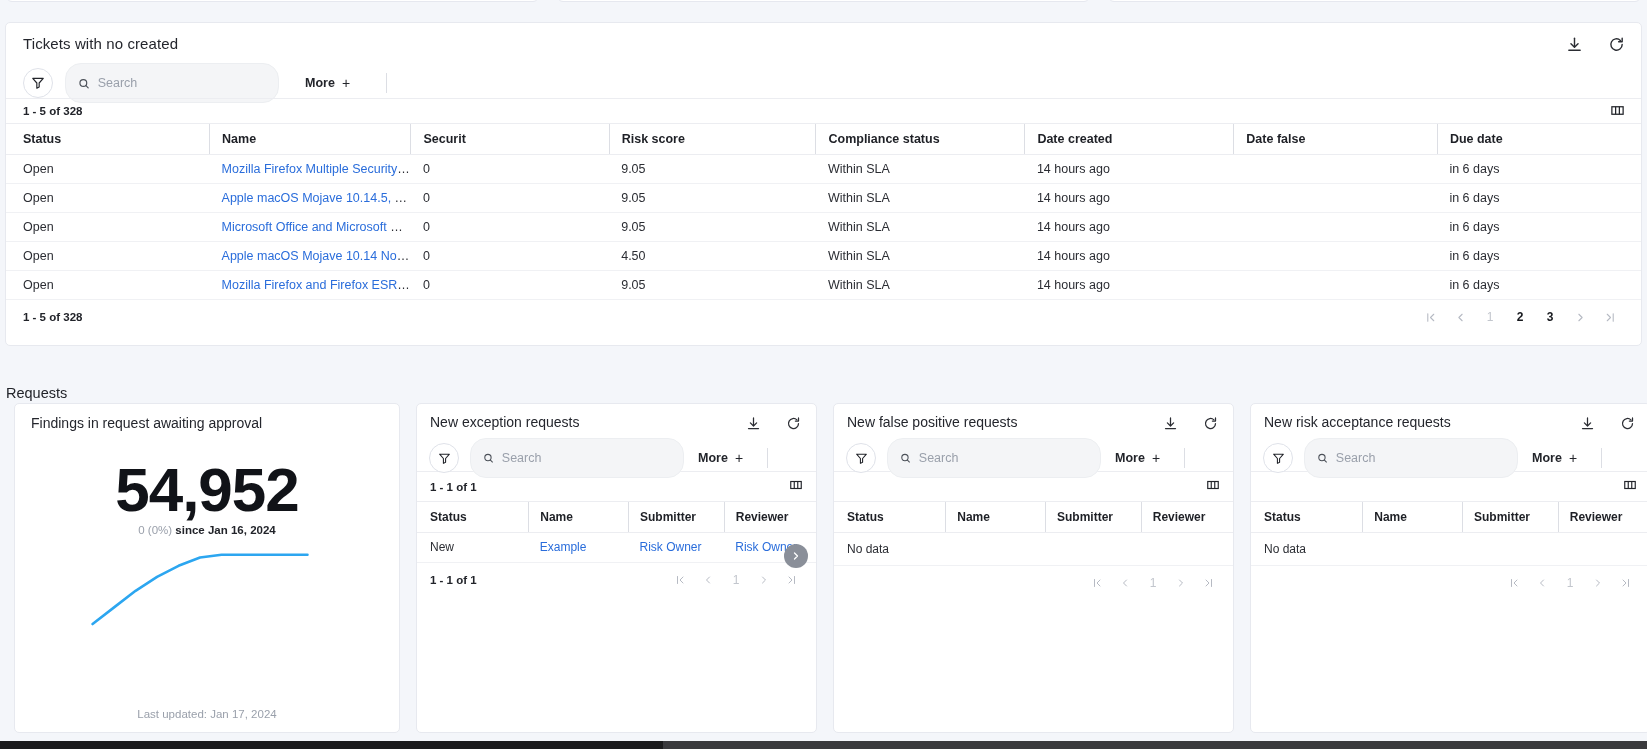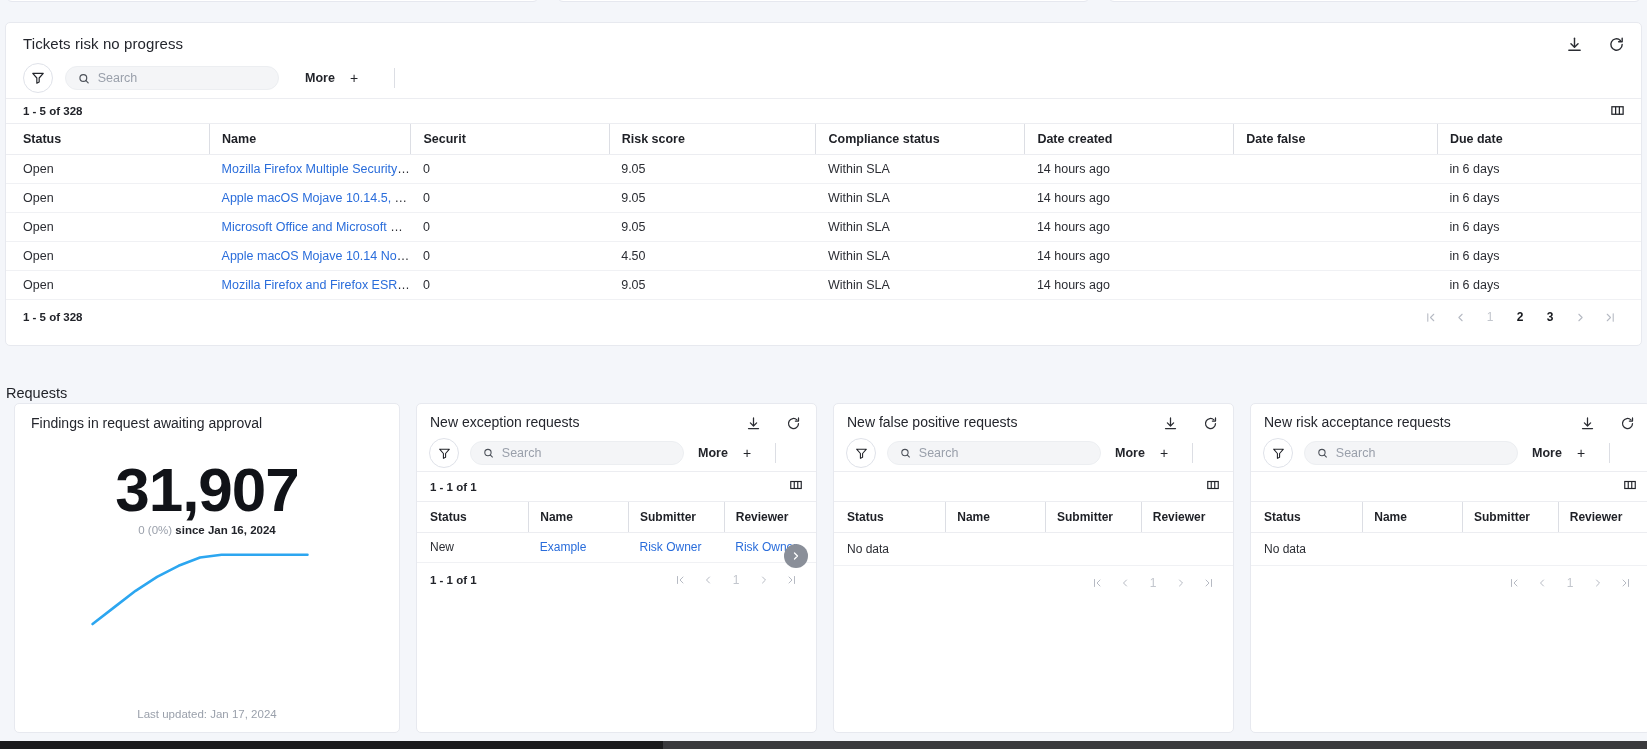--- a/index.html
+++ b/index.html
@@ -29,29 +29,29 @@
   .head-icons { position:absolute; right:14px; top:10px; display:flex; gap:20px; align-items:center; }
   .icon-btn { width:22px; height:22px; display:flex; align-items:center; justify-content:center; cursor:pointer; color:#2b2d33; }
   .icon-btn svg { display:block; }
 
   .toolbar { position:absolute; left:17px; top:40px; display:flex; align-items:center; gap:12px; }
   .filter-btn {
     width:30px; height:30px; border:1px solid #dfe2e9; border-radius:50%;
     display:flex; align-items:center; justify-content:center; background:#fff; cursor:pointer;
   }
   .search-box {
-    width:214px; height:24px; background:#f4f5f7; border:1px solid #eceef1;
+    width:214px; height:40px; background:#f4f5f7; border:1px solid #eceef1;
     border-radius:16px; display:flex; align-items:center; gap:8px; padding:0 12px; cursor:text;
   }
   .search-box input {
     border:none; outline:none; background:transparent; font-size:12.5px;
     font-family:"Liberation Sans", sans-serif; color:#2b2d33; width:100%;
   }
   .search-box input::placeholder { color:#9aa0ab; }
-  .more-btn { display:flex; align-items:center; gap:15px; font-size:12.5px; font-weight:bold; color:#23252b; cursor:pointer; margin-left:14px;}
+  .more-btn { display:flex; align-items:center; gap:7px; font-size:12.5px; font-weight:bold; color:#23252b; cursor:pointer; margin-left:14px;}
   .more-plus { font-weight:normal; font-size:14px; color:#23252b; }
   .tb-div { width:1px; height:20px; background:#dcdee4; margin-left:24px; }
 
   .countbar {
     position:relative; border-top:1px solid #ecedf1; border-bottom:1px solid #ecedf1;
     height:26px; display:flex; align-items:center;
   }
   .countbar .cnt { font-size:11.5px; font-weight:bold; color:#22242a; margin-left:17px; }
   .cols-icon { position:absolute; right:16px; top:4px; cursor:pointer; }
 
@@ -133,21 +133,21 @@
 <div class="page">
 
   <div class="top-strip">
     <div class="tc"></div>
     <div class="tc"></div>
     <div class="tc"></div>
   </div>
 
   <div class="panel">
     <div class="panel-head">
-      <div class="panel-title">Tickets risk no progress</div>
+      <div class="panel-title">Tickets with no created</div>
       <div class="head-icons">
         <div class="icon-btn">
           <svg width="17" height="17" viewBox="0 0 24 24" fill="none" stroke="currentColor" stroke-width="2" stroke-linecap="round" stroke-linejoin="round">
               <path d="M12 3v12"></path>
               <path d="M7 11l5 5 5-5"></path>
               <path d="M4 20h16"></path>
             </svg>
         </div>
         <div class="icon-btn">
           <svg width="17" height="17" viewBox="0 0 24 24" fill="none" stroke="currentColor" stroke-width="2" stroke-linecap="round" stroke-linejoin="round">
@@ -296,21 +296,21 @@
       </div>
     </div>
   </div>
 
   <div class="sec-title">Requests</div>
 
   <div class="cards">
 
     <div class="card kpi">
       <div class="kpi-title">Findings in request awaiting approval</div>
-      <div class="kpi-num">31,907</div>
+      <div class="kpi-num">54,952</div>
       <div class="kpi-sub">
         <span class="muted">0 (0%)</span>
         <b>since Jan 16, 2024</b>
       </div>
       <svg class="kpi-chart" viewBox="0 0 386 130" preserveAspectRatio="none">
         <path id="spark" fill="none" stroke="#2ca6f0" stroke-width="2.6" stroke-linecap="round" stroke-linejoin="round" d="M 78.0 90.0 L 99.6 73.4 L 121.2 56.8 L 142.8 42.9 L 164.4 31.8 L 186.0 23.5 L 207.6 20.8 L 229.2 20.8 L 250.8 20.8 L 272.4 20.8 L 294.0 20.8"></path>
       </svg>
       <div class="kpi-foot">Last updated: Jan 17, 2024</div>
     </div>
 

